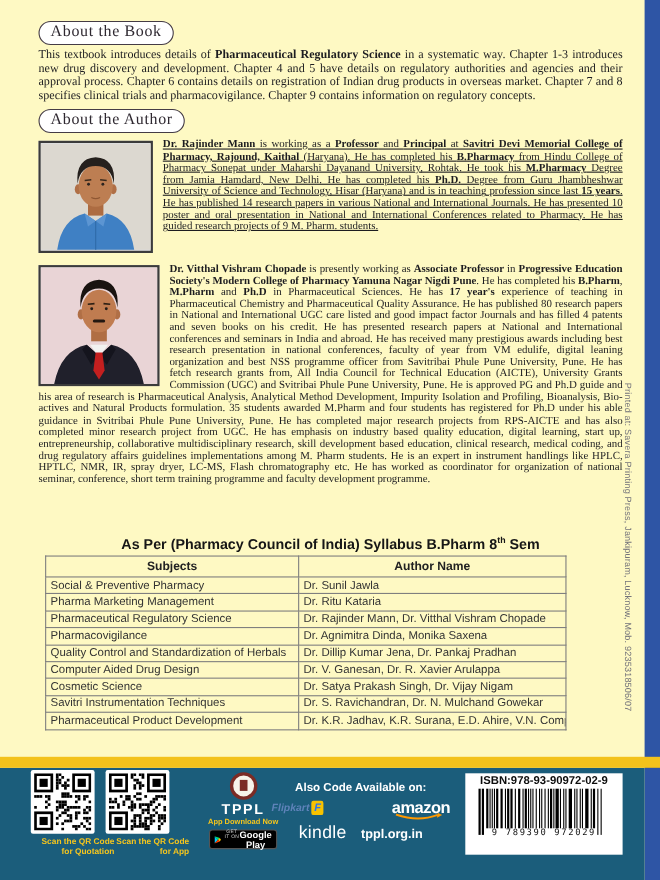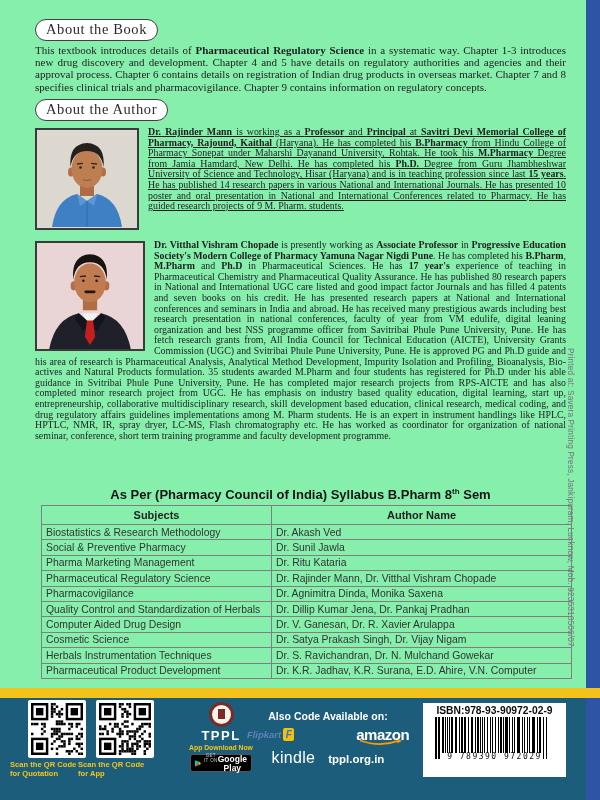--- a/index.html
+++ b/index.html
@@ -1,17 +1,17 @@
 <!DOCTYPE html>
 <html><head>
 <meta charset="utf-8">
 <style>
   html,body{margin:0;padding:0;}
   body{width:600px;height:800px;font-family:"Liberation Serif",serif;}
-  .page{position:relative;width:600px;height:800px;background:#86efac;overflow:hidden;}
+  .page{position:relative;width:600px;height:800px;background:#fef9c3;overflow:hidden;}
 
   
   .blue-strip{position:absolute;left:586px;top:0;width:14px;height:800px;background:#2E55A5;}
   .vtext{position:absolute;left:566px;top:348px;writing-mode:vertical-rl;font-family:"Liberation Sans",sans-serif;
          font-size:8.2px;color:#73737a;letter-spacing:.2px;white-space:nowrap;}
 
   
   .pill{position:absolute;display:inline-block;border:1.6px solid #453c45;border-radius:11px;
         padding:1px 10px 2px;font-size:14.5px;color:#2e2830;letter-spacing:.6px;background:#fff;}
   .pill-book{left:35px;top:19px;}
@@ -25,36 +25,36 @@
   .bio2{top:240px;}
   .photo{float:left;border:2px solid #3b3b3b;background:#ddd;margin:1px 9px 1px 0;line-height:0;}
   .photo1{width:100px;height:98px;}
   .photo2{width:106px;height:106px;}
   .photo svg{width:100%;height:100%;}
 
   
   .tbl-title{position:absolute;left:35px;top:487px;width:531px;text-align:center;
              font-family:"Liberation Sans",sans-serif;font-size:13px;font-weight:bold;color:#161616;}
   .tbl-title sup{font-size:8px;}
-  table.syllabus{position:absolute;left:41px;top:505px;width:531px;border-collapse:collapse;
+  table.syllabus{position:absolute;left:41px;top:505px;width:474px;border-collapse:collapse;
                  font-family:"Liberation Sans",sans-serif;table-layout:fixed;padding-left:42px;}
   table.syllabus th,table.syllabus td{border:1px solid #7f7f7f;overflow:hidden;white-space:nowrap;}
   table.syllabus th{font-size:11px;height:16px;text-align:center;color:#222;}
   table.syllabus td{font-size:10.4px;height:14.4px;padding:0 0 0 4px;color:#333;}
   table.syllabus col.c1{width:230px;}
 
   
   .yellow-band{position:absolute;left:0;top:688px;width:600px;height:10px;background:#F3C21B;z-index:5;}
   .footer{position:absolute;left:0;top:698px;width:586px;height:102px;background:#1B5D7B;z-index:4;
           font-family:"Liberation Sans",sans-serif;}
 
   .qr-card{position:absolute;top:2px;width:58px;height:58px;background:#fff;border-radius:2px;padding:3px;box-sizing:border-box;}
   .qr-card svg{width:100%;height:100%;}
   .qr1{left:28px;} .qr2{left:96px;}
-  .qr-cap{position:absolute;top:63px;width:94px;text-align:left;font-size:7.6px;font-weight:bold;
+  .qr-cap{position:absolute;top:63px;width:94px;text-align:right;font-size:7.6px;font-weight:bold;
           color:#F5C51D;line-height:8.8px;}
   .cap1{left:10px;} .cap2{left:78px;}
 
   .tppl{position:absolute;left:186px;top:4px;width:70px;text-align:center;}
   .seal{width:25px;height:25px;border-radius:50%;background:#f7f3ea;border:3px solid #7b2b25;
         margin:0 auto;box-sizing:border-box;position:relative;}
   .seal-core{position:absolute;left:6px;top:4px;width:7px;height:10px;background:#7b2b25;}
   .tppl-name{color:#fff;font-weight:bold;font-size:13px;letter-spacing:1.5px;margin-top:1px;}
   .tppl-sub{color:#F5C51D;font-size:6.8px;font-weight:bold;margin-top:1px;}
   .gp-badge{margin:3px auto 0;width:62px;height:18px;background:#000;border:1px solid #555;border-radius:3px;
@@ -151,24 +151,20 @@
         <col class="c2">
       </colgroup>
     <thead>
       <tr>
         <th>Subjects</th>
         <th>Author Name</th>
       </tr>
     </thead>
     <tbody>
         <tr>
-          <td>Biostatistics &amp; Research Methodology</td>
-          <td>Dr. Akash Ved</td>
-        </tr>
-        <tr>
           <td>Social &amp; Preventive Pharmacy</td>
           <td>Dr. Sunil Jawla</td>
         </tr>
         <tr>
           <td>Pharma Marketing Management</td>
           <td>Dr. Ritu Kataria</td>
         </tr>
         <tr>
           <td>Pharmaceutical Regulatory Science</td>
           <td>Dr. Rajinder Mann, Dr. Vitthal Vishram Chopade</td>
@@ -183,21 +179,21 @@
         </tr>
         <tr>
           <td>Computer Aided Drug Design</td>
           <td>Dr. V. Ganesan, Dr. R. Xavier Arulappa</td>
         </tr>
         <tr>
           <td>Cosmetic Science</td>
           <td>Dr. Satya Prakash Singh, Dr. Vijay Nigam</td>
         </tr>
         <tr>
-          <td>Herbals Instrumentation Techniques</td>
+          <td>Savitri Instrumentation Techniques</td>
           <td>Dr. S. Ravichandran, Dr. N. Mulchand Gowekar</td>
         </tr>
         <tr>
           <td>Pharmaceutical Product Development</td>
           <td>Dr. K.R. Jadhav, K.R. Surana, E.D. Ahire, V.N. Computer</td>
         </tr>
       </tbody>
   </table>
 
   <div class="yellow-band"></div>

